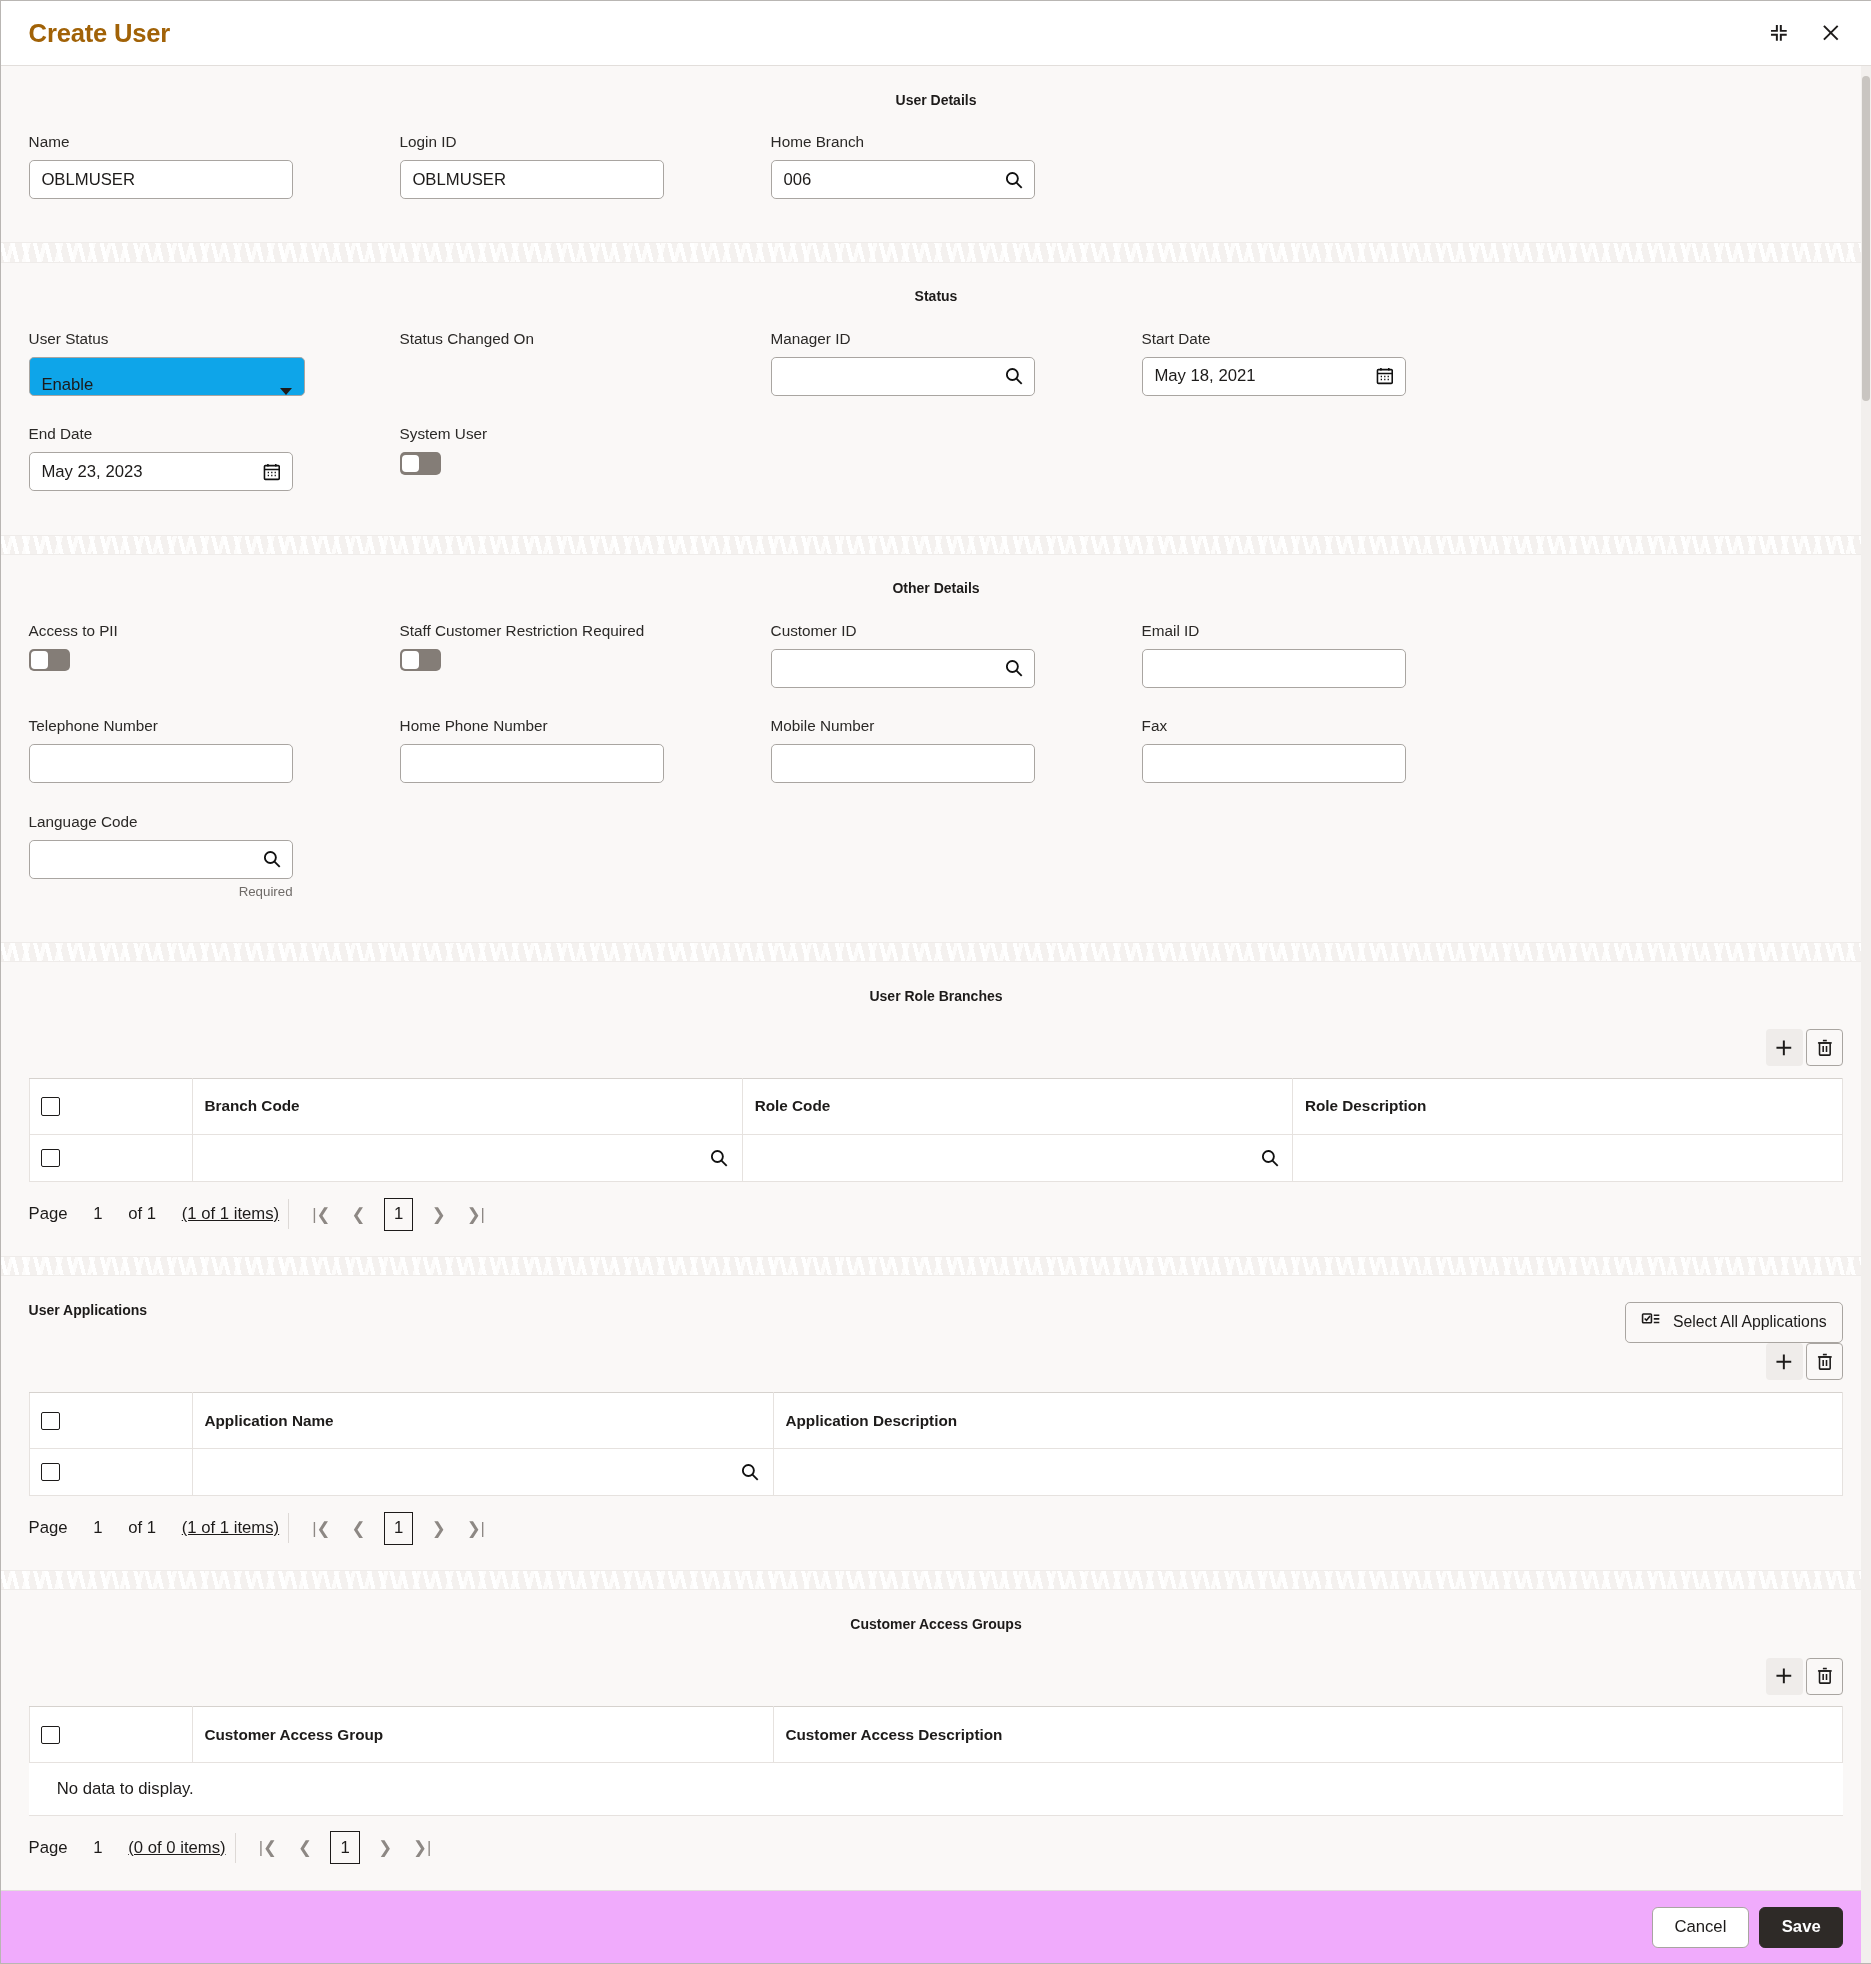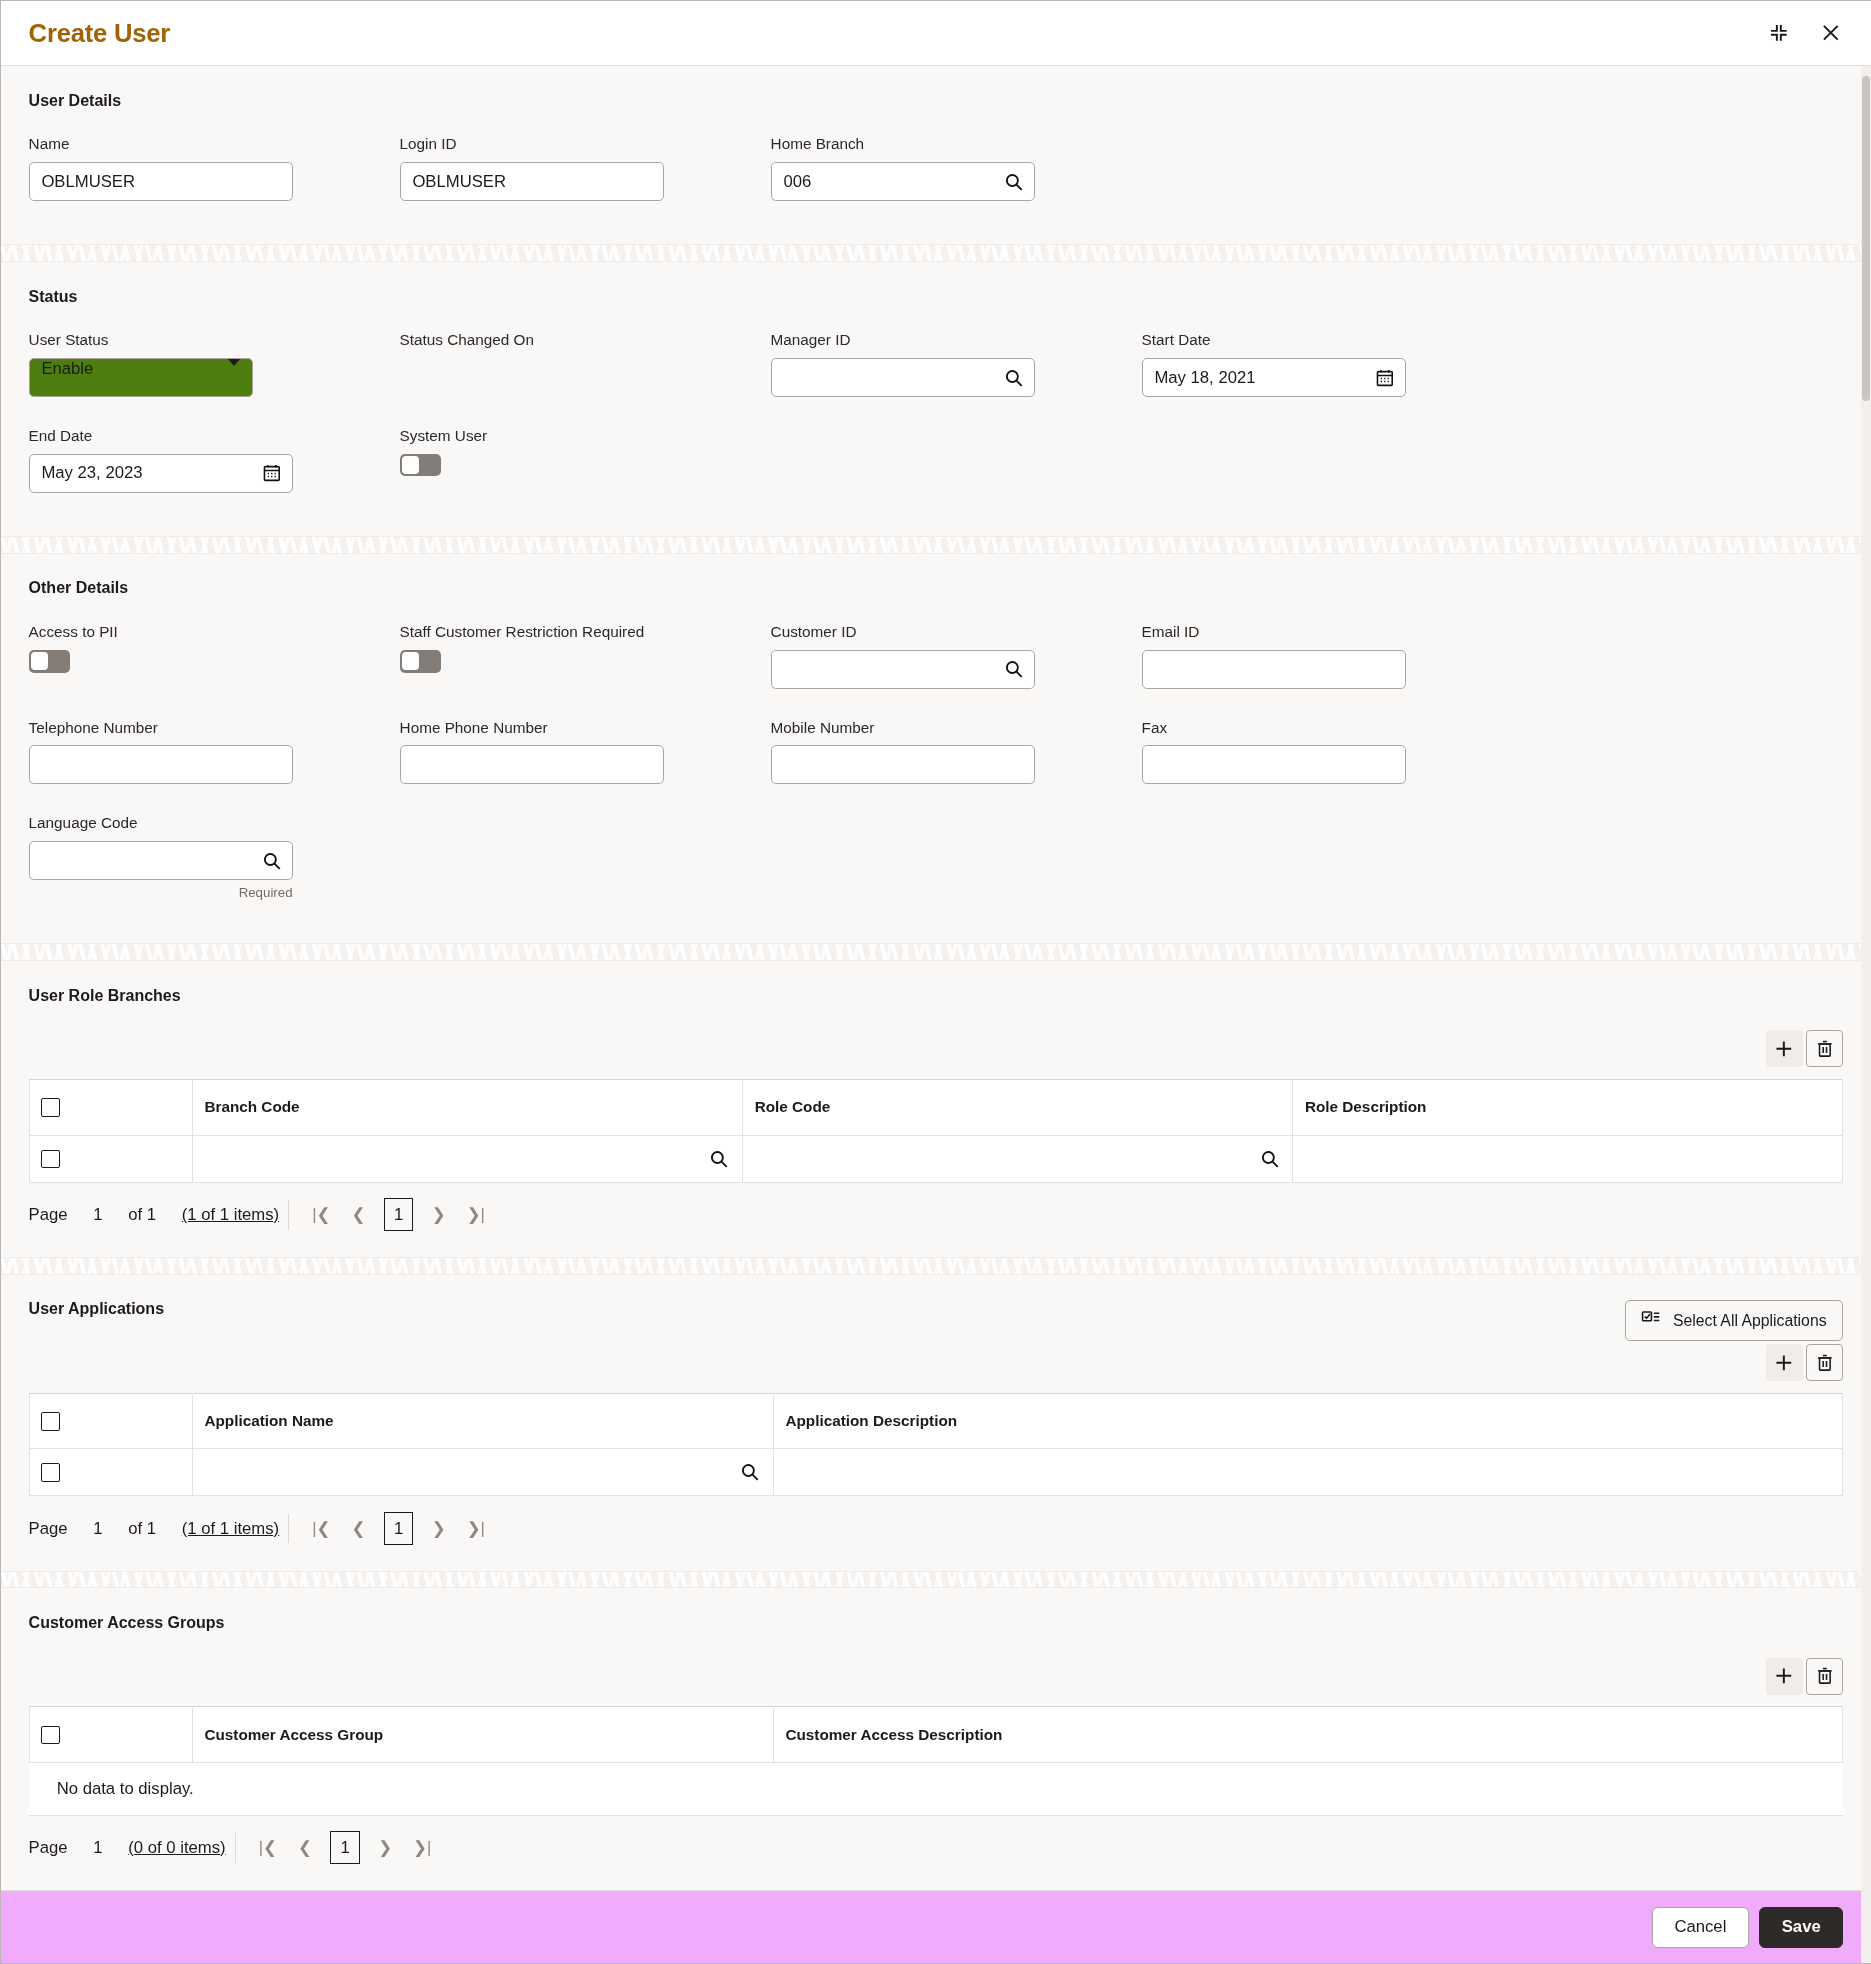--- a/index.html
+++ b/index.html
@@ -62,24 +62,25 @@
         rgba(0,0,0,0) 6.9px, rgba(0,0,0,0) 10.8px),
       repeating-linear-gradient(-76deg,
         rgba(0,0,0,0) 0px, rgba(0,0,0,0) 4.9px,
         #fdfcfb 4.9px, #fdfcfb 8.9px,
         rgba(0,0,0,0) 8.9px, rgba(0,0,0,0) 15.8px),
       #f4f1ef;
     border-top: 1px solid #efecea;
     border-bottom: 1px solid #efecea;
   }
   .section-title {
-    font-size: 16px;
+    font-size: 14px;
     font-weight: bold;
     color: #1d1b1a;
     margin-bottom: 25.6px;
+    text-align: center;
   }
   
   .grid {
     display: grid;
     grid-template-columns: repeat(4, 363px);
     column-gap: 0;
     row-gap: 0;
     gap: 8px;
   }
   .field {
@@ -114,27 +115,27 @@
     position: absolute;
     right: 9.9px;
     top: 50%;
     transform: translateY(-50%);
     width: 21.7px; height: 21.7px;
     display: flex; align-items: center; justify-content: center;
     cursor: pointer;
     color: #111;
   }
   .select-box {
-    width: 224px;
+    width: 276px;
     height: 39px;
     border: 1px solid #a9a5a1;
     border-radius: 4.9px;
-    background: #4d7c0f;
+    background: #0ea5e9;
     display: flex;
-    align-items: flex-start;
+    align-items: flex-end;
     padding: 0 11.8px;
     font-size: 16.7px;
     color: #1d1b1a;
     cursor: pointer;
     position: relative;
   }
   .caret {
     margin-left: auto;
     width: 0; height: 0;
     border-left: 6.9px solid transparent;

